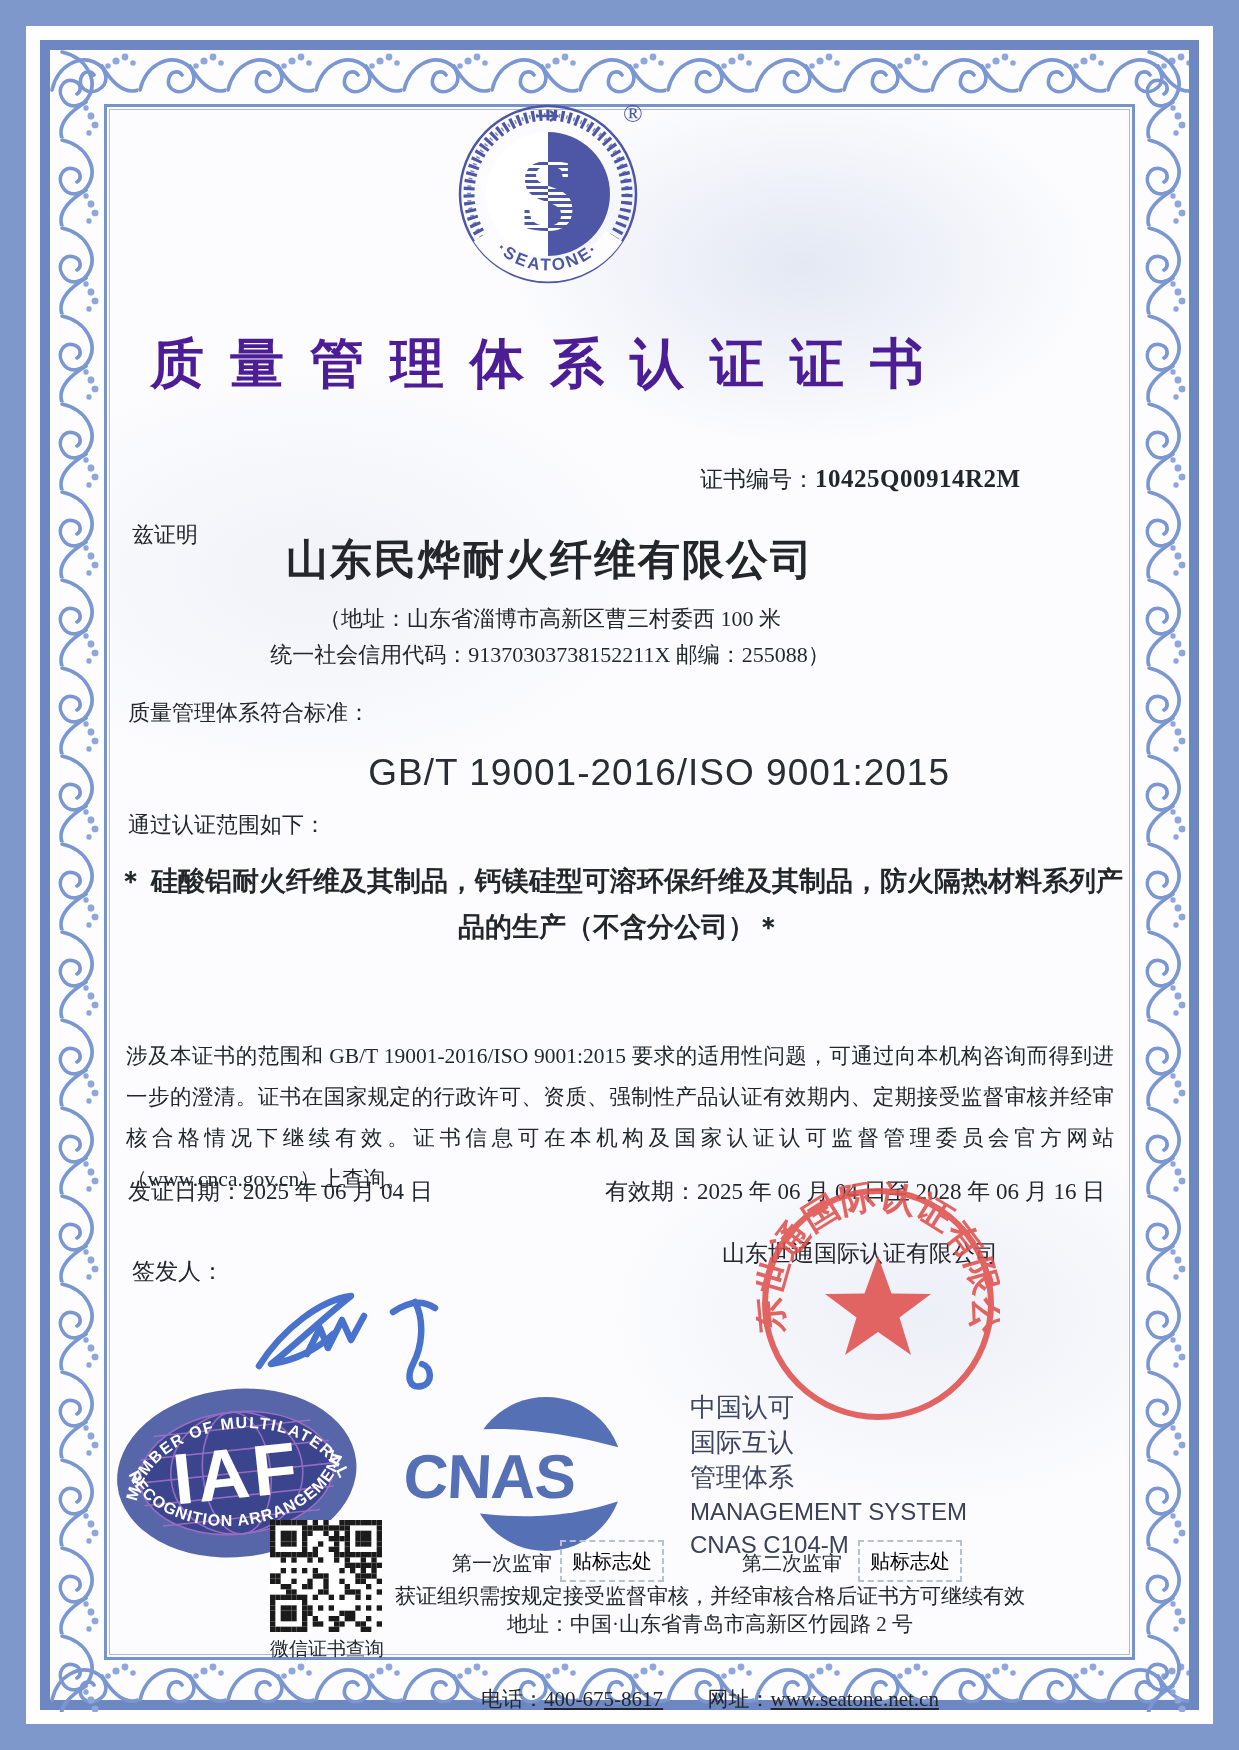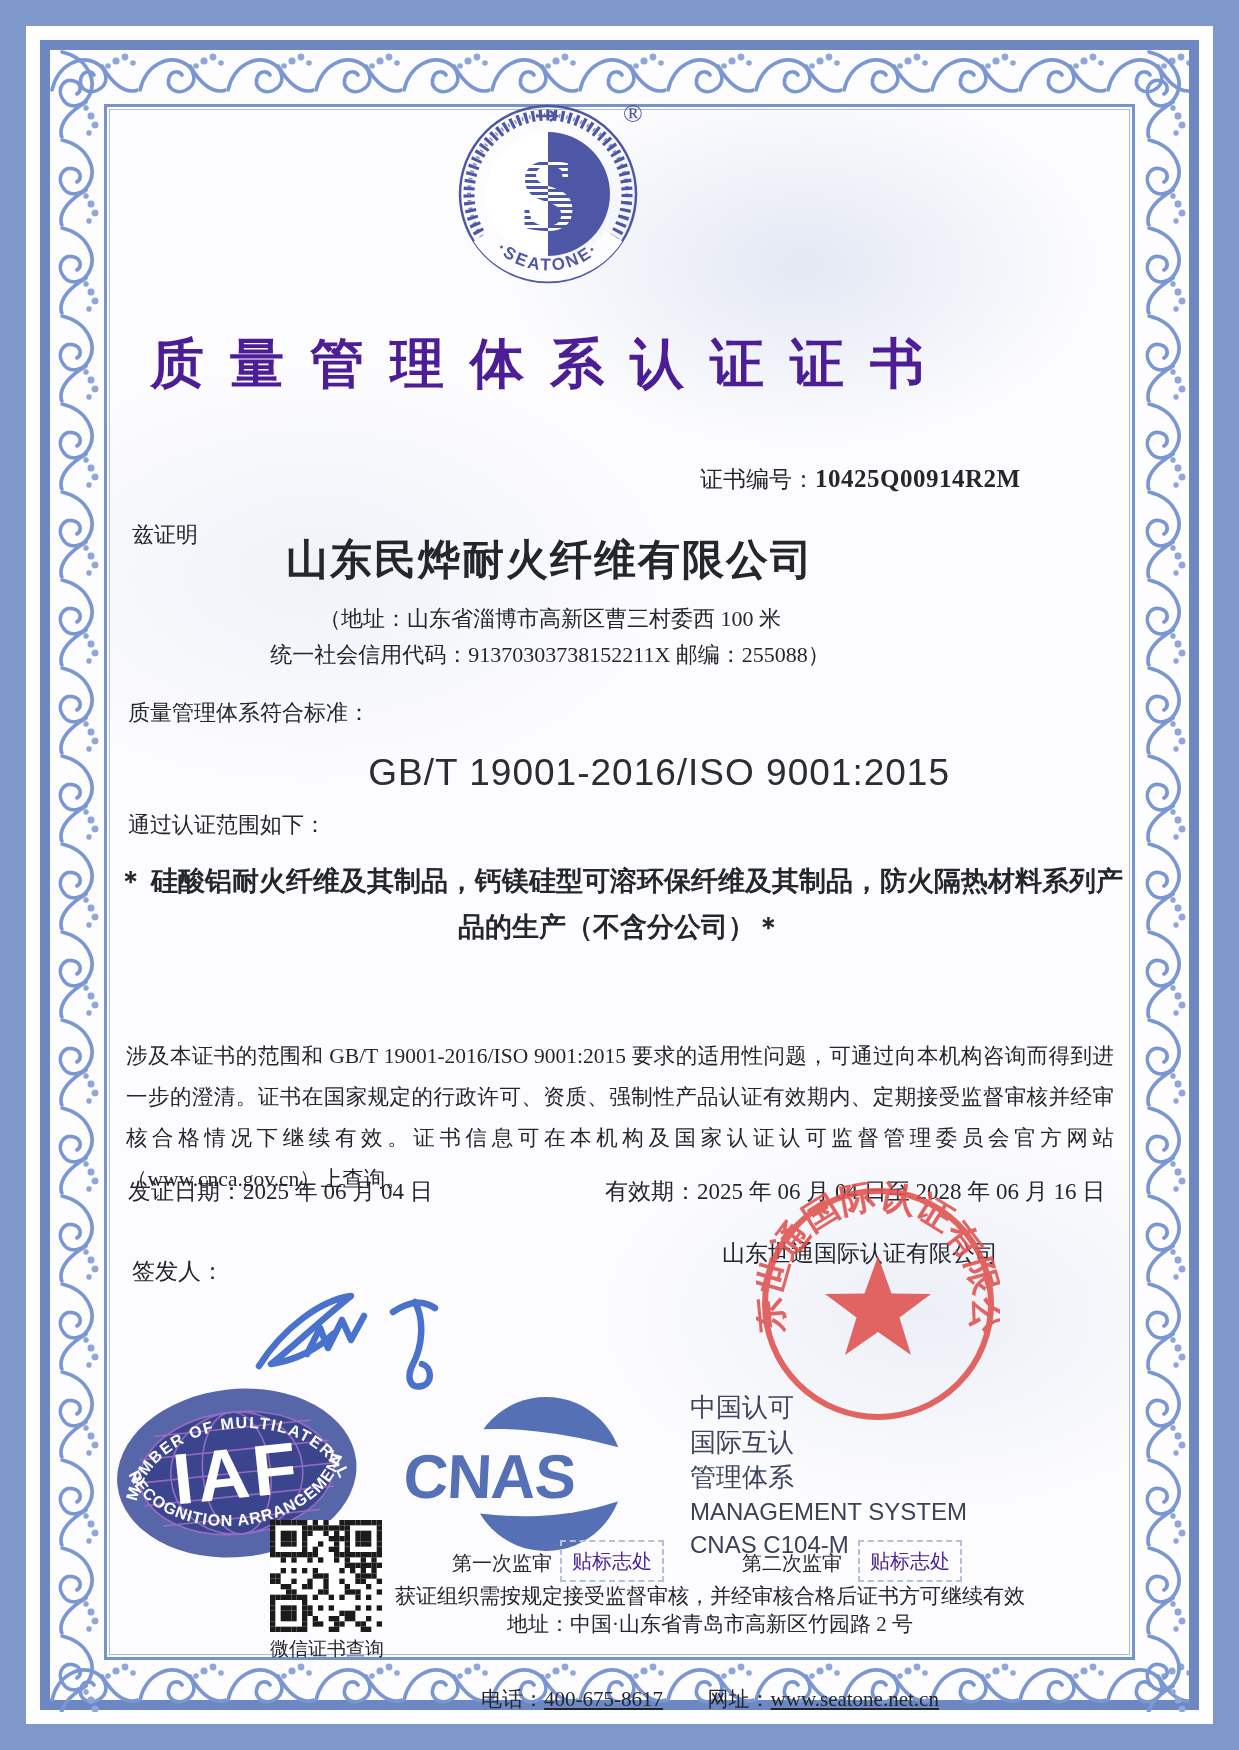--- a/index.html
+++ b/index.html
@@ -45,21 +45,21 @@
   .disclaimer{left:126px;top:1036px;width:988px;font-size:21.5px;line-height:41px;text-align:justify;}
   .issue-date{left:128px;top:1176px;font-size:23px;}
   .validity{left:605px;top:1176px;font-size:23px;}
   .signer{left:132px;top:1256px;font-size:23px;}
   .issuer{left:640px;top:1238px;width:440px;text-align:center;font-size:23px;}
   .accred{left:690px;top:1390px;width:330px;font-size:26px;line-height:35px;color:#3d4560;}
   .accred .en{font-family:"Liberation Sans","DejaVu Sans",sans-serif;font-weight:normal;font-size:24px;line-height:33px;color:#3b4257;}
   .qr-caption{left:252px;top:1636px;width:150px;text-align:center;font-size:19px;}
   .surv-lab1{left:452px;top:1550px;font-size:20px;}
   .surv-lab2{left:742px;top:1550px;font-size:20px;}
-  .sticker{width:100px;height:38px;border:2px dashed #b6c0d6;display:flex;align-items:center;justify-content:center;font-size:20px;color:#4c1d95;}
+  .sticker{width:100px;height:38px;border:2px dashed #b6c0d6;display:flex;align-items:center;justify-content:center;font-size:20px;color:#000000;}
   .sticker1{left:560px;top:1540px;}
   .sticker2{left:858px;top:1540px;}
   .foot-note{left:390px;top:1582px;width:640px;text-align:center;font-size:21px;}
   .foot-addr{left:390px;top:1610px;width:640px;text-align:center;font-size:21px;}
   .foot-phone{left:390px;top:1637px;width:640px;text-align:center;font-size:21px;margin-top:48px;}
   .foot-phone .u{text-decoration:underline;}
   .iaf-wrap{left:112px;top:1382px;transform:rotate(-6deg);}
   .cnas-wrap{left:402px;top:1392px;}
   .stamp-wrap{left:756px;top:1182px;opacity:.88;}
   .sig-wrap{left:245px;top:1268px;}

